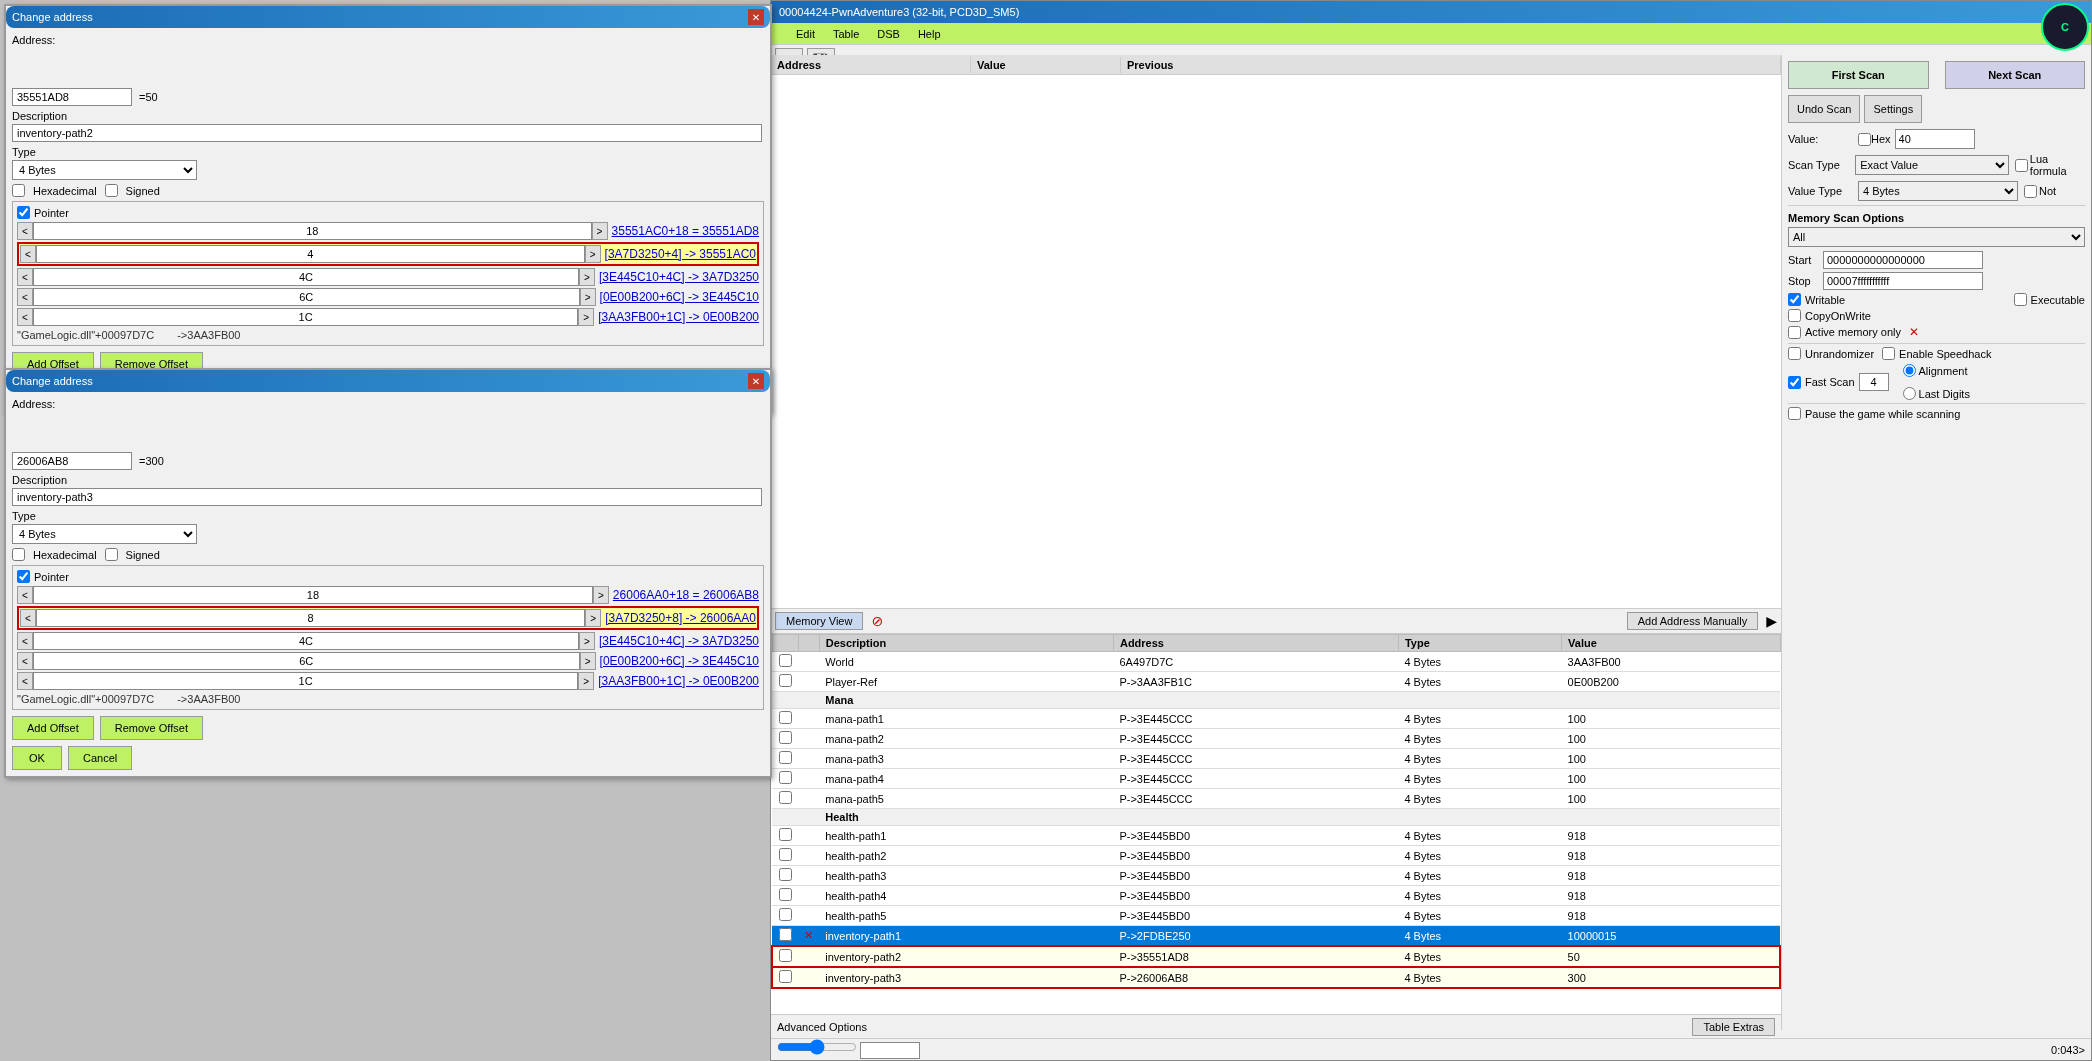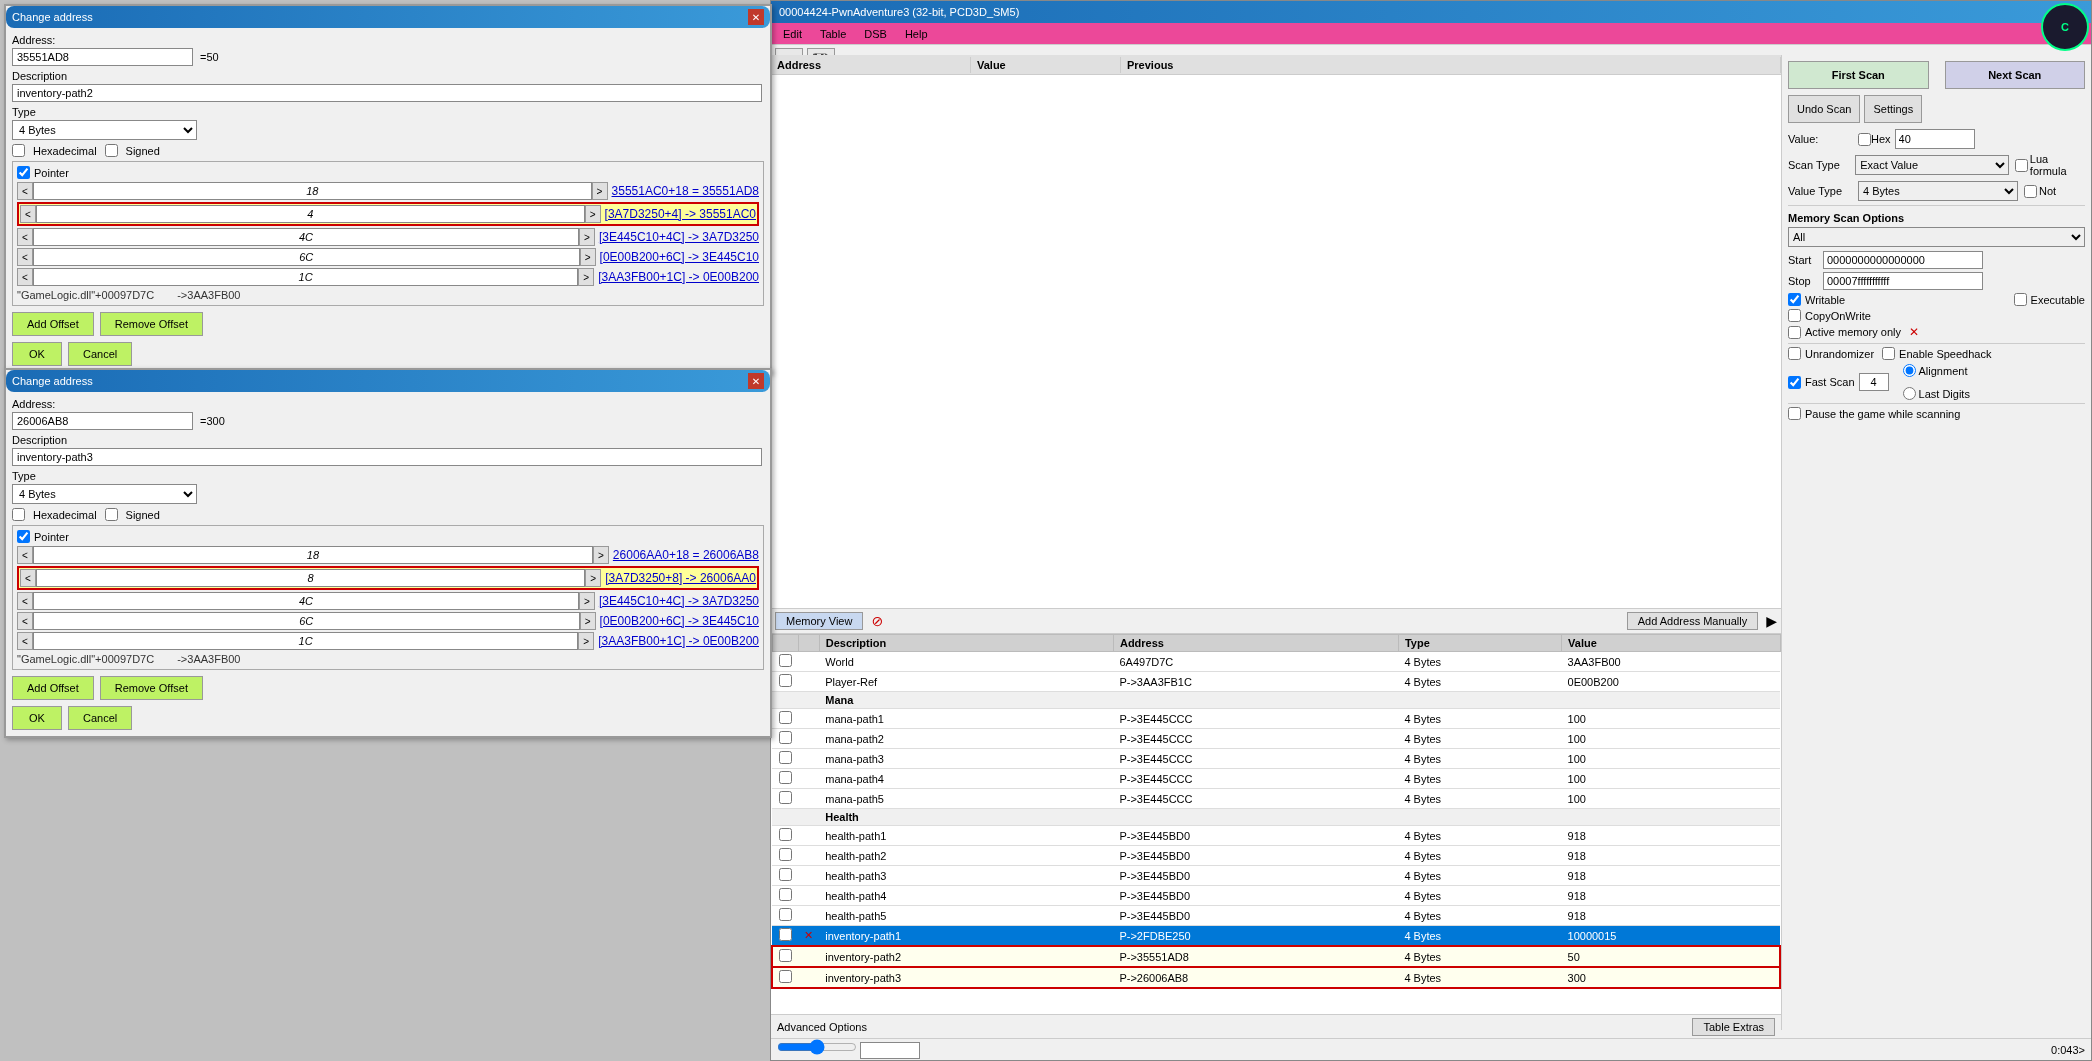--- a/index.html
+++ b/index.html
@@ -34,21 +34,21 @@
     .window-content { padding: 6px; }
 
     .form-row { margin-bottom: 4px; }
     .form-label { font-size: 11px; margin-bottom: 2px; display: block; }
     .form-input {
       border: 1px solid #888;
       background: white;
       padding: 2px 4px;
       font-size: 11px;
     }
-    .form-input-addr { width: 181px; }
+    .form-input-addr { width: 120px; margin-top: 40px; }
     .form-input-desc { width: 750px; }
 
     .eq-label { display: inline-block; margin-left: 4px; font-size: 11px; }
 
     select.form-select {
       border: 1px solid #888;
       background: white;
       padding: 1px 2px;
       font-size: 11px;
       height: 20px;
@@ -72,21 +72,20 @@
       display: flex; align-items: center; justify-content: center;
       font-size: 10px;
     }
     .pointer-row .offset-input {
       flex: 1;
       height: 18px;
       border: 1px solid #888;
       background: white;
       text-align: center;
       font-size: 11px;
-      font-style: italic;
     }
     .pointer-row .result-link {
       color: #0000cc;
       text-decoration: underline;
       cursor: pointer;
       margin-left: 4px;
       font-size: 12px;
       white-space: nowrap;
     }
     .pointer-row.highlighted {
@@ -118,23 +117,23 @@
       border: 1px solid #888;
     }
     .main-titlebar {
       background: linear-gradient(to right, #1a6bb5, #3a9ad9);
       color: white;
       padding: 3px 8px;
       height: 22px;
       display: flex; align-items: center; justify-content: space-between;
     }
     .menubar {
-      background: #ec4899;
+      background: #bef264;
       border-bottom: 1px solid #ccc;
-      padding: 2px 4px;
+      padding: 2px 17px;
       display: flex; gap: 2px;
       height: 22px; align-items: center;
     }
     .menubar-item {
       padding: 2px 8px;
       cursor: pointer;
       font-size: 11px;
     }
 
     .toolbar {

